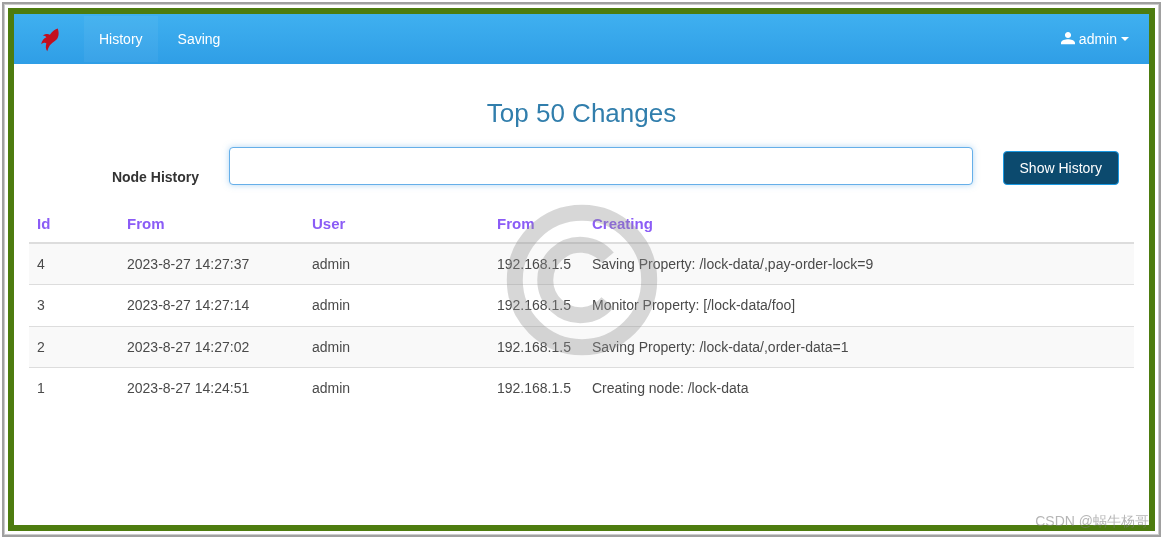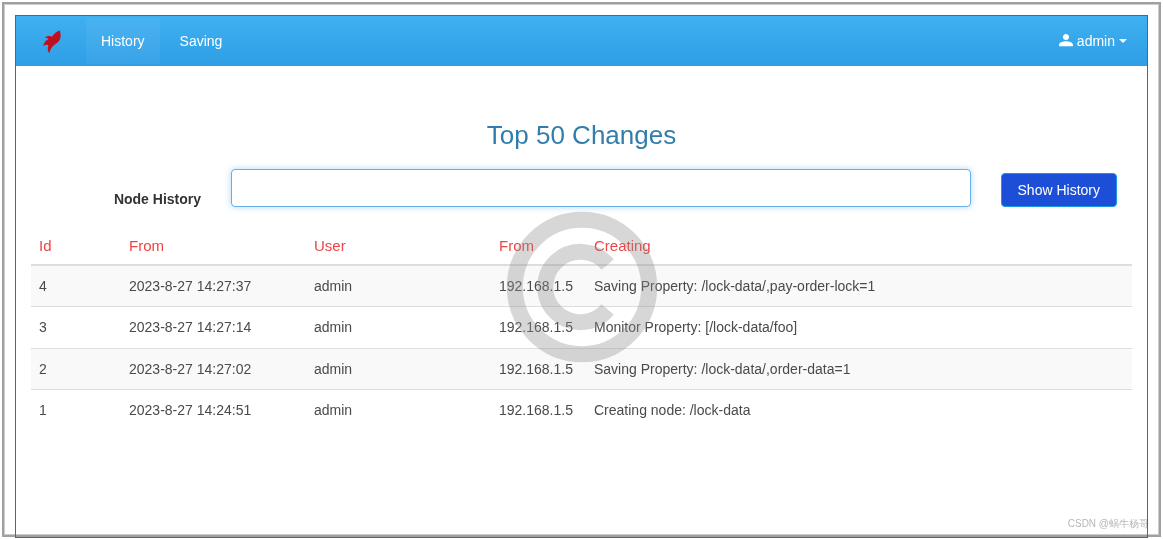--- a/index.html
+++ b/index.html
@@ -16,22 +16,22 @@
     .outer-frame {
       border: 2px solid #a0a0a0;
       width: 1159px;
       height: 535px;
       margin: 2px;
       position: relative;
       background: #fff;
       box-shadow: inset 0 0 0 1px #ccc;
     }
     .inner-content {
-      border: 1px solid #4d7c0f;
-      margin: 11px;
+      border: 6px solid #4d7c0f;
+      margin: 4px;
       height: calc(100% - 8px);
       position: relative;
       overflow: hidden;
     }
     .navbar {
       background: #37a6eb;
       background: linear-gradient(to bottom, #3fb0f0, #2f9ee6);
       height: 50px;
       display: flex;
       align-items: center;
@@ -70,21 +70,21 @@
     .caret {
       display: inline-block;
       width: 0; height: 0;
       margin-left: 4px;
       vertical-align: middle;
       border-top: 4px dashed #fff;
       border-right: 4px solid transparent;
       border-left: 4px solid transparent;
     }
     .container {
-      padding: 36px 15px 0 15px;
+      padding: 16px 15px 0 15px;
     }
     .page-title {
       text-align: center;
       color: #317eac;
       font-size: 26px;
       font-weight: 500;
       margin: 18px 0 18px 0;
     }
     .form-row {
       display: flex;
@@ -106,40 +106,40 @@
       height: 38px;
       border: 1px solid #66afe9;
       border-radius: 4px;
       padding: 6px 12px;
       font-size: 14px;
       outline: none;
       box-shadow: 0 0 6px rgba(102,175,233,.5);
       max-width: 750px;
     }
     .btn-primary {
-      background: #1d4ed8;
+      background: #0c4a6e;
       border: 1px solid #1a99e2;
       color: #fff;
       padding: 8px 16px;
       border-radius: 4px;
       font-size: 14px;
       cursor: pointer;
       white-space: nowrap;
     }
     .table {
       width: 100%;
       border-collapse: collapse;
     }
     .table th {
       text-align: left;
       padding: 10px 8px;
       font-size: 15px;
-      font-weight: 400;
+      font-weight: 700;
       border-bottom: 2px solid #ddd;
-      color: #ef4444;
+      color: #8b5cf6;
     }
     .table td {
       padding: 10px 8px;
       border-top: 1px solid #ddd;
       vertical-align: top;
       font-size: 14px;
       color: #4a4a4a;
       line-height: 1.45;
     }
     .table tbody tr:nth-child(odd) {
@@ -156,21 +156,21 @@
       width: 160px; height: 160px;
       pointer-events: none;
       opacity: 0.35;
     }
     .watermark-c svg { width: 100%; height: 100%; }
     .watermark-text {
       position: absolute;
       right: 10px;
       bottom: 4px;
       color: rgba(120,120,120,0.55);
-      font-size: 10px;
+      font-size: 14px;
       pointer-events: none;
       font-family: sans-serif;
     }
   </style>
 </head>
 <body>
 
 <div class="outer-frame">
   <div class="inner-content">
 
@@ -213,21 +213,21 @@
             <th class="col-from">From</th>
             <th>Creating</th>
           </tr>
         </thead>
         <tbody id="table-body">
             <tr>
               <td class="col-id">4</td>
               <td class="col-date">2023-8-27 14:27:37</td>
               <td class="col-user">admin</td>
               <td class="col-from">192.168.1.5</td>
-              <td>Saving Property: /lock-data/,pay-order-lock=1</td>
+              <td>Saving Property: /lock-data/,pay-order-lock=9</td>
             </tr>
             <tr>
               <td class="col-id">3</td>
               <td class="col-date">2023-8-27 14:27:14</td>
               <td class="col-user">admin</td>
               <td class="col-from">192.168.1.5</td>
               <td>Monitor Property: [/lock-data/foo]</td>
             </tr>
             <tr>
               <td class="col-id">2</td>

